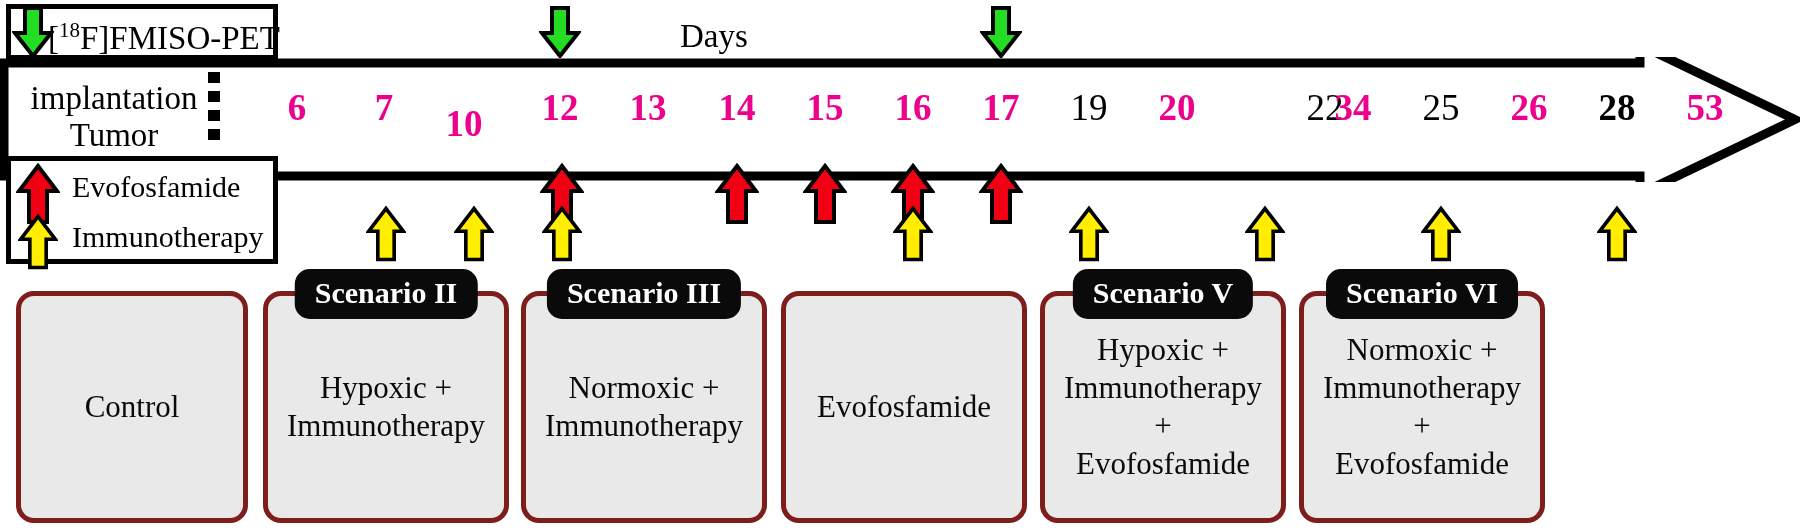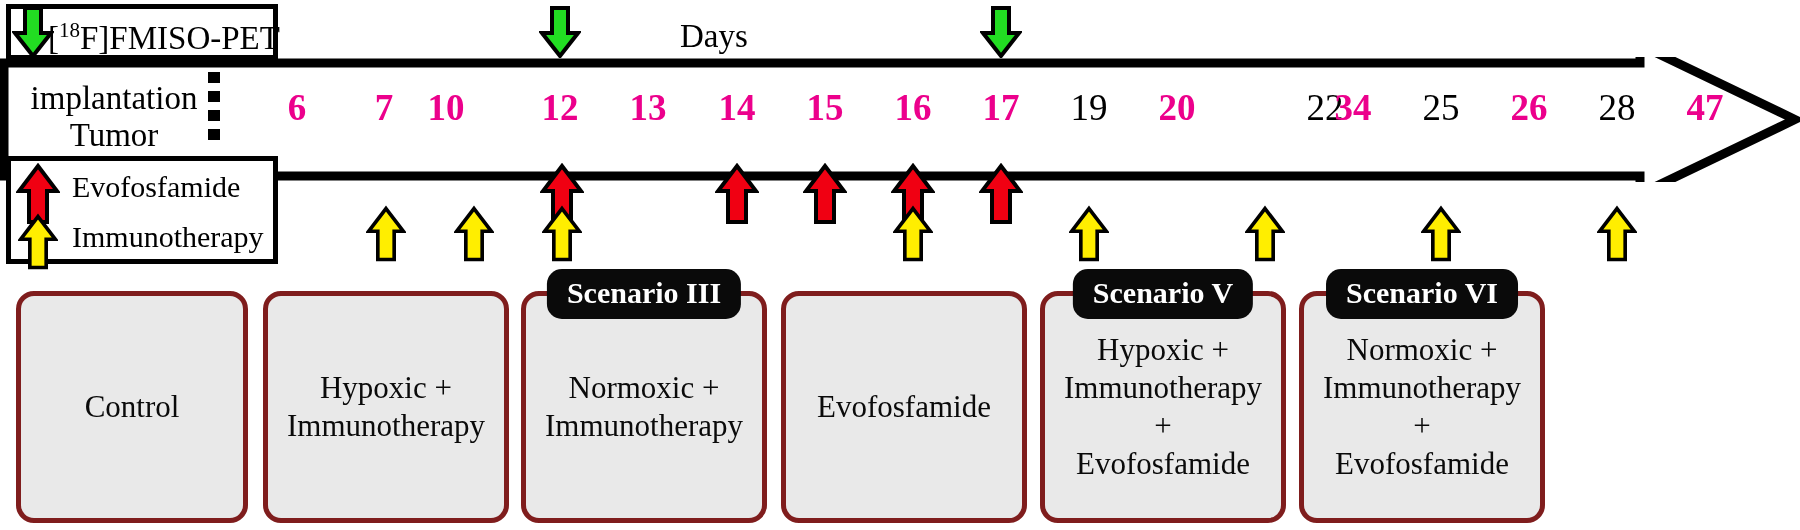--- a/index.html
+++ b/index.html
@@ -191,35 +191,35 @@
   <div id="dotted-marker" class="abs">
     <i></i>
       <i></i>
       <i></i>
       <i></i>
   </div>
 
   <div id="day-labels-layer">
       <div class="day-label hl" style="left: 297px;">6</div>
       <div class="day-label hl" style="left: 384px;">7</div>
-      <div class="day-label hl" style="left: 446px;">10</div>
+      <div class="day-label hl" style="left: 464px; margin-top: 16px;">10</div>
       <div class="day-label hl" style="left: 560px;">12</div>
       <div class="day-label hl" style="left: 648px;">13</div>
       <div class="day-label hl" style="left: 737px;">14</div>
       <div class="day-label hl" style="left: 825px;">15</div>
       <div class="day-label hl" style="left: 913px;">16</div>
       <div class="day-label hl" style="left: 1001px;">17</div>
       <div class="day-label plain" style="left: 1089px;">19</div>
       <div class="day-label hl" style="left: 1177px;">20</div>
       <div class="day-label plain" style="left: 1325px;">22</div>
       <div class="day-label hl" style="left: 1353px;">34</div>
       <div class="day-label plain" style="left: 1441px;">25</div>
       <div class="day-label hl" style="left: 1529px;">26</div>
-      <div class="day-label plain" style="left: 1617px;">28</div>
-      <div class="day-label hl" style="left: 1705px;">47</div>
+      <div class="day-label plain" style="left: 1617px; font-weight: bold;">28</div>
+      <div class="day-label hl" style="left: 1705px;">53</div>
     </div>
 
   <div id="days-title" class="abs">Days</div>
 
   <div id="pet-legend-box" class="abs"></div>
   <div id="pet-legend-label" class="abs">[<sup>18</sup><span>F]FMISO-PET</span></div>
 
   <div id="treat-legend-box" class="abs"></div>
   <div id="evo-legend-text" class="legend-text">Evofosfamide</div>
   <div id="immuno-legend-text" class="legend-text">Immunotherapy</div>
@@ -325,20 +325,21 @@
       <div class="scenario" style="left: 16px; width: 232px;">
         <div class="scenario-body">
           <div class="scenario-desc">Control</div>
         </div>
       </div>
       <div class="scenario" style="left: 263px; width: 246px;">
         <div class="scenario-body">
           <div class="scenario-desc">Hypoxic +
 Immunotherapy</div>
         </div>
+        <div class="scenario-pill">Scenario II</div>
       </div>
       <div class="scenario" style="left: 521px; width: 246px;">
         <div class="scenario-body">
           <div class="scenario-desc">Normoxic +
 Immunotherapy</div>
         </div>
         <div class="scenario-pill">Scenario III</div>
       </div>
       <div class="scenario" style="left: 781px; width: 246px;">
         <div class="scenario-body">

